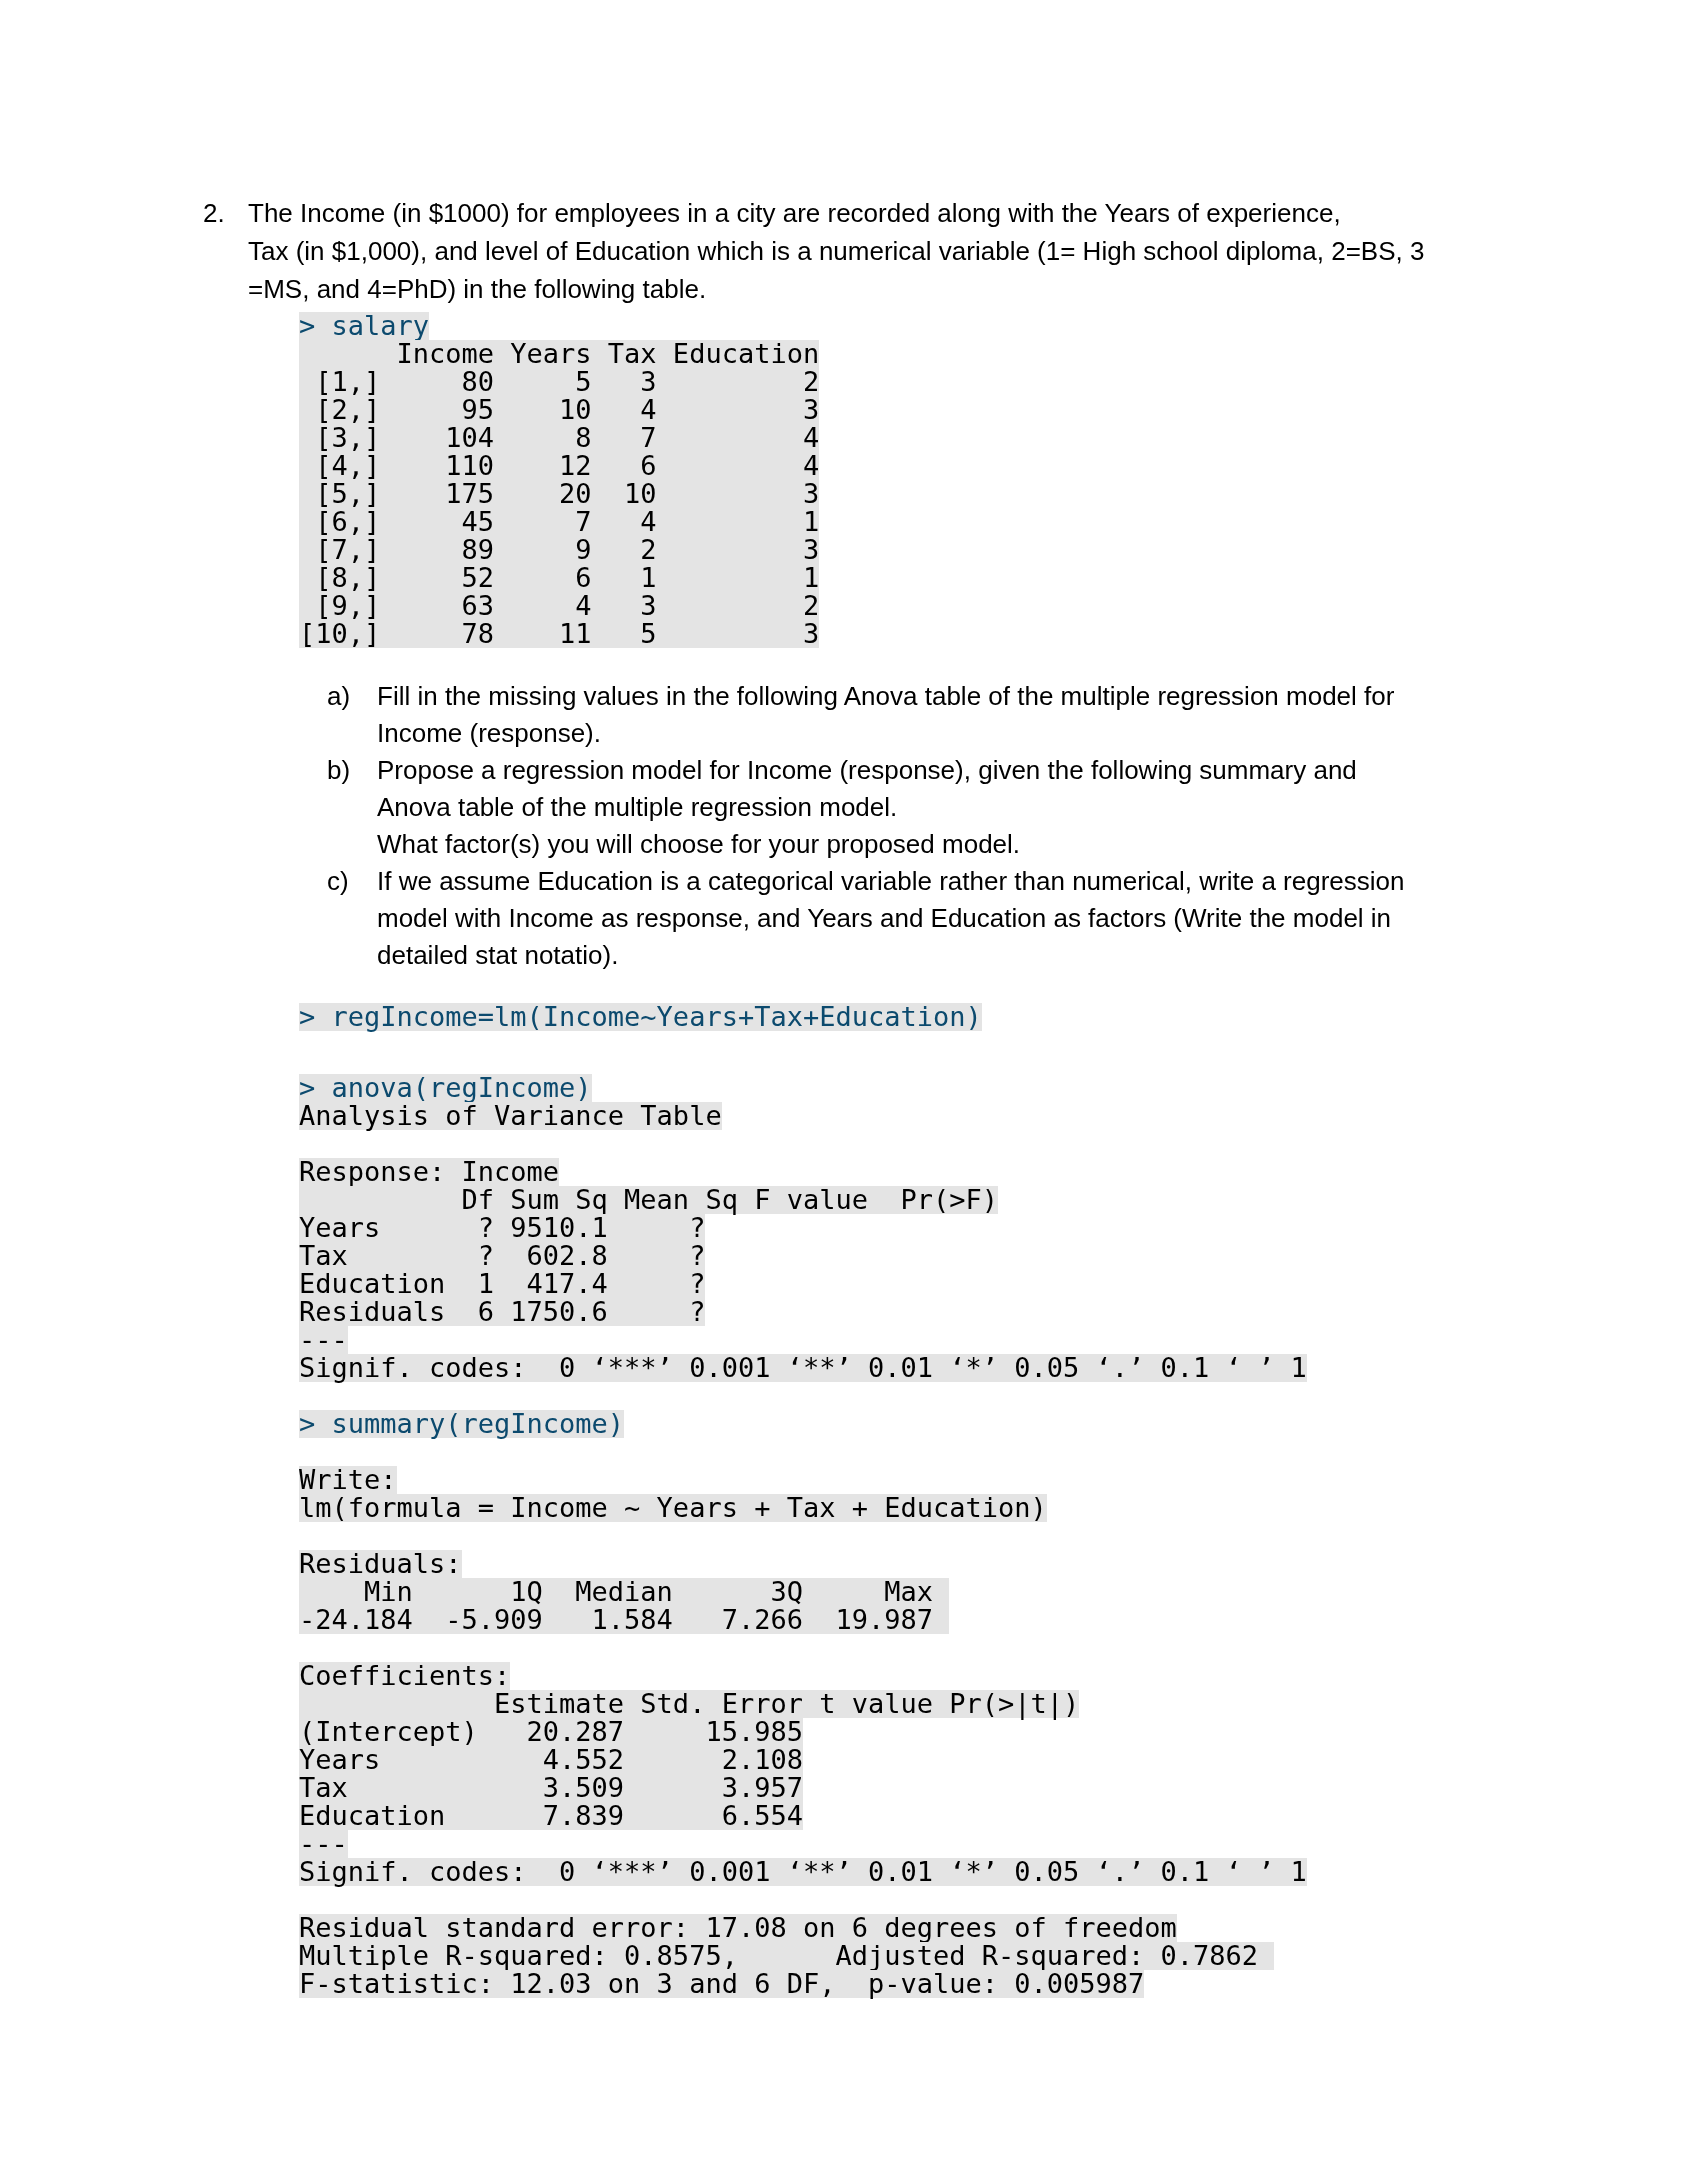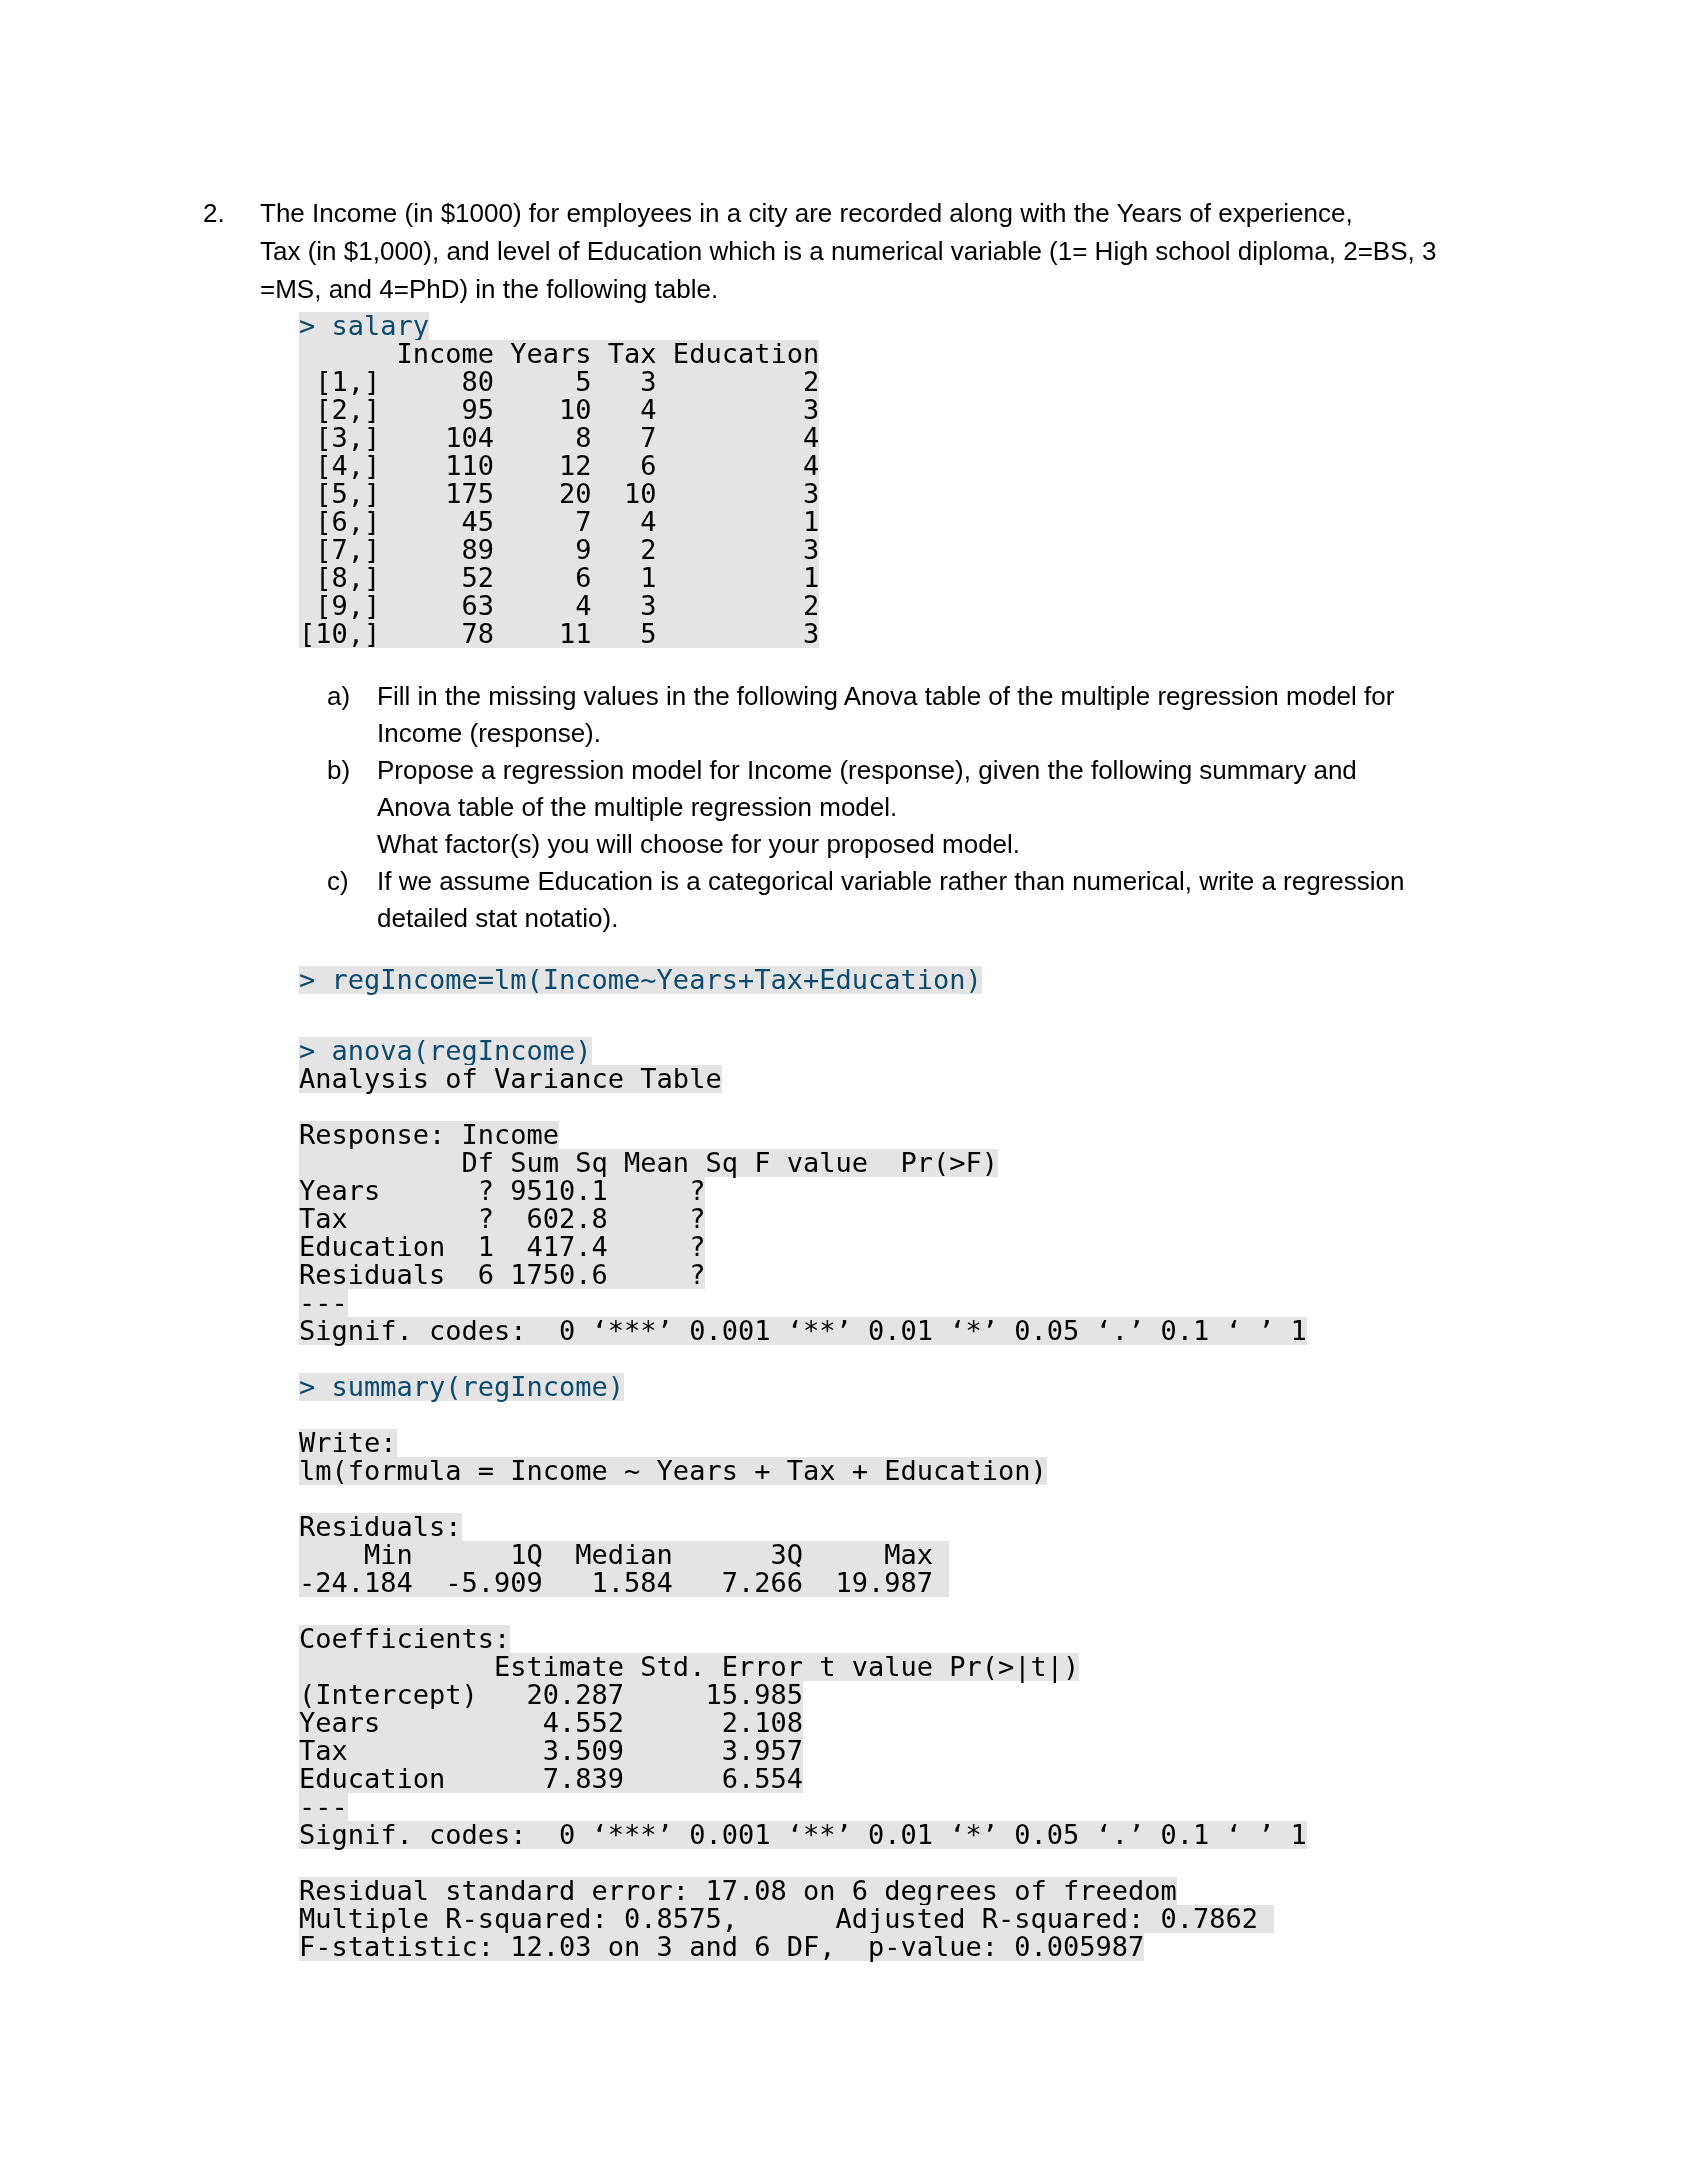--- a/index.html
+++ b/index.html
@@ -16,21 +16,21 @@
   }
   
   .p-row { display: flex; }
   .p-num {
     width: 45px;
     flex: 0 0 45px;
     font-size: 26px;
     line-height: 38px;
   }
   .p-lines { font-size: 26px; line-height: 38px; }
-  .p-line { white-space: pre-wrap; margin-left: 12px; }
+  .p-line { white-space: pre-wrap; }
   
   .sub-list { margin-left: 124px; margin-top: 30px; }
   .li-row { display: flex; font-size: 26px; line-height: 37px; }
   .li-marker { width: 50px; flex: 0 0 50px; }
   .li-text { white-space: pre-wrap; }
   
   .code-block {
     margin-left: 96px;
     font-family: "DejaVu Sans Mono", monospace;
     font-size: 27px;
@@ -115,20 +115,24 @@
       <div class="li-row">
         <span class="li-marker"></span>
         <span class="li-text">What factor(s) you will choose for your proposed model.</span>
       </div>
 
       <div class="li-row">
         <span class="li-marker">c)</span>
         <span class="li-text">If we assume Education is a categorical variable rather than numerical, write a regression</span>
       </div>
 
+      <div class="li-row">
+        <span class="li-marker"></span>
+        <span class="li-text">model with Income as response, and Years and Education as factors (Write the model in</span>
+      </div>
 
       <div class="li-row">
         <span class="li-marker"></span>
         <span class="li-text">detailed stat notatio).</span>
       </div>
     </div>
 
   <div class="code-block block-reg">
 
       <div class="code-line"><span class="hl in">&gt; regIncome=lm(Income~Years+Tax+Education)</span></div>

